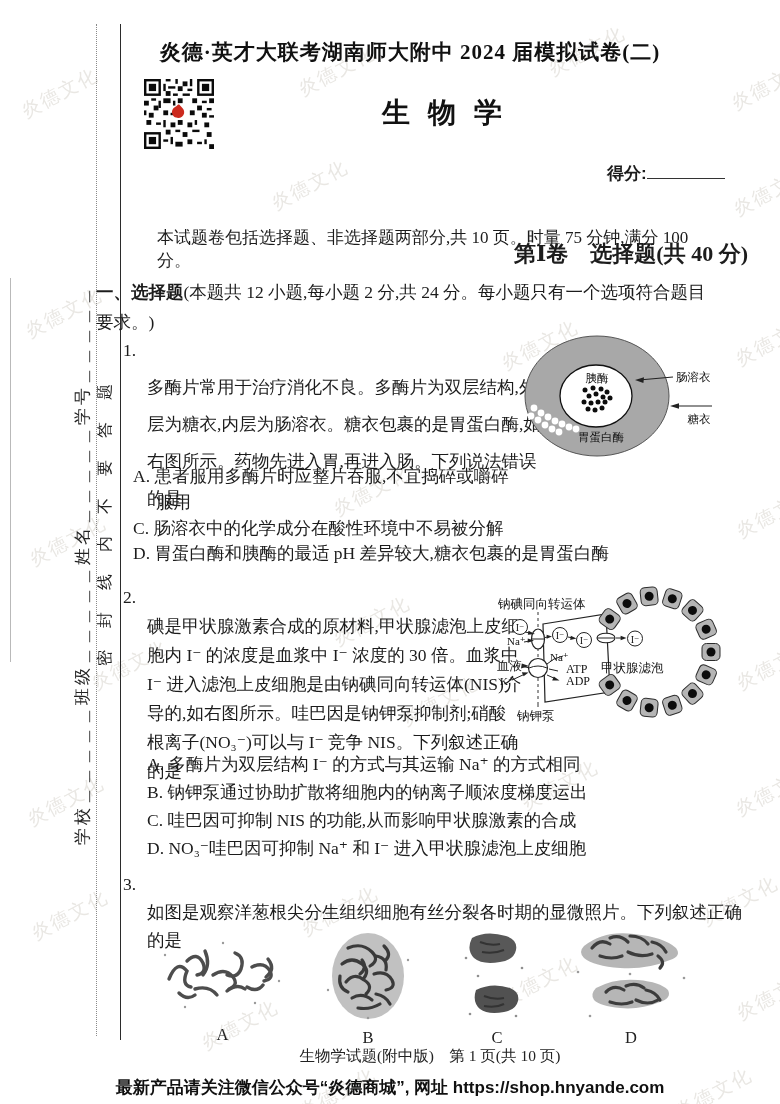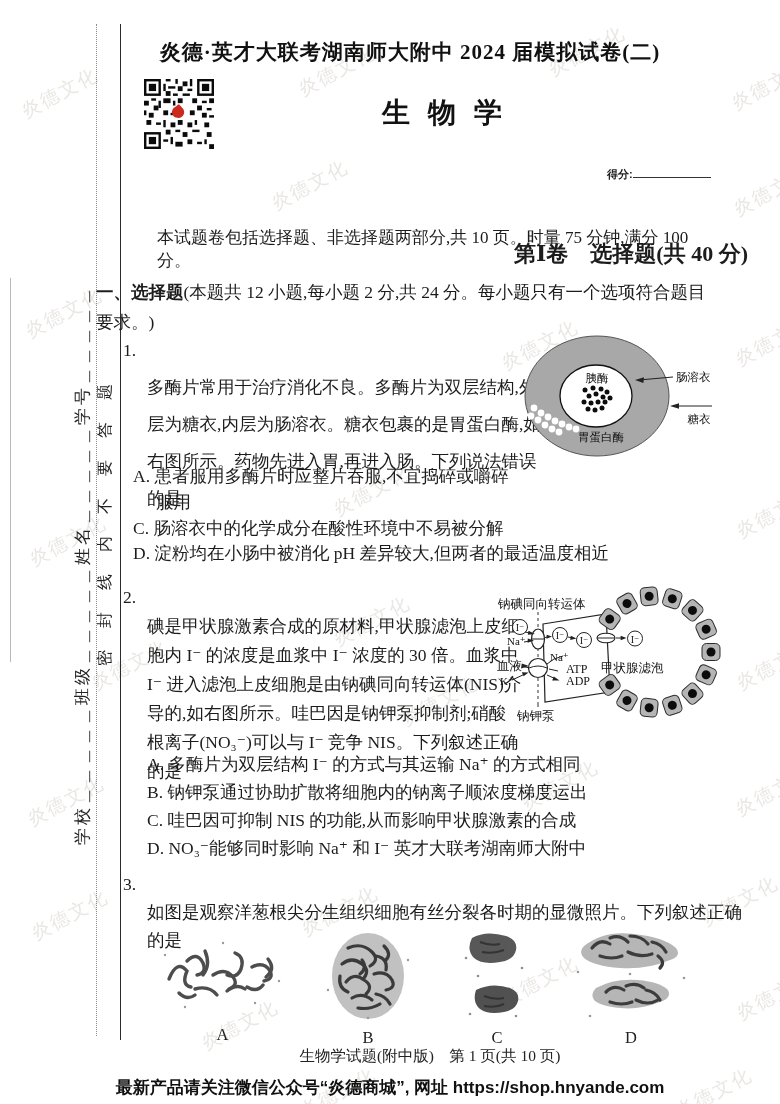--- a/index.html
+++ b/index.html
@@ -33,21 +33,21 @@
   
   .exam-title{
     position:absolute;left:90px;top:38px;width:640px;text-align:center;
     font-size:21px;font-weight:bold;letter-spacing:1px;color:#111;
   }
   .subject{
     position:absolute;left:120px;top:94px;width:620px;text-align:center;
     font-size:28px;font-weight:bold;letter-spacing:18px;text-indent:18px;
     font-family:"Liberation Sans","DejaVu Sans",sans-serif;color:#111;padding-left:12px;
   }
-  .score{position:absolute;left:607px;top:162px;font-size:11px;font-weight:bold;
+  .score{position:absolute;left:607px;top:162px;font-size:17px;font-weight:bold;
     font-family:"Liberation Sans","DejaVu Sans",sans-serif;}
   .score-line{display:inline-block;width:78px;height:15px;border-bottom:1.4px solid #333;}
   .instructions{position:absolute;left:157px;top:197px;width:560px;font-size:17px;margin-top:29px;}
   .section-title{position:absolute;left:120px;top:239px;width:620px;text-align:right;
     font-size:22px;font-weight:bold;padding-left:8px;}
   .part-intro{position:absolute;left:96px;top:277px;width:648px;font-size:17.5px;line-height:30px;}
   .part-intro b{font-weight:bold;}
   .pre{white-space:pre-line;}
   
   .qblock{position:absolute;white-space:pre-line;}
@@ -201,21 +201,21 @@
   <div class="qblock" id="q1-stem">
     <span class="qnum">1.</span><span>多酶片常用于治疗消化不良。多酶片为双层结构,外
 层为糖衣,内层为肠溶衣。糖衣包裹的是胃蛋白酶,如
 右图所示。药物先进入胃,再进入肠。下列说法错误
 的是</span>
   </div>
   <div id="q1-opts" class="abs">
     <div class="opt">A. 患者服用多酶片时应整片吞服,不宜捣碎或嚼碎
 服用</div>
     <div class="opt">C. 肠溶衣中的化学成分在酸性环境中不易被分解</div>
-    <div class="opt">D. 淀粉均在小肠中被消化 pH 差异较大,但两者的最适温度相近</div>
+    <div class="opt">D. 胃蛋白酶和胰酶的最适 pH 差异较大,糖衣包裹的是胃蛋白酶</div>
   </div>
 
   <div class="fig" style="left:505px;top:332px">
     <svg width="270" height="128" viewBox="0 0 270 128">
       <ellipse cx="92" cy="64" rx="72" ry="60" fill="#a8a8a8" stroke="#555" stroke-width="1"></ellipse>
       <ellipse cx="91" cy="64" rx="36" ry="31" fill="#ffffff" stroke="#111" stroke-width="1.3"></ellipse>
       <text x="92" y="50" font-size="11.5" text-anchor="middle">胰酶</text>
       <g fill="#0d0d0d">
         <circle cx="80" cy="58" r="2.5"></circle>
           <circle cx="88" cy="56" r="2.5"></circle>
@@ -262,21 +262,21 @@
 胞内 I⁻ 的浓度是血浆中 I⁻ 浓度的 30 倍。血浆中
 I⁻ 进入滤泡上皮细胞是由钠碘同向转运体(NIS)介
 导的,如右图所示。哇巴因是钠钾泵抑制剂;硝酸
 根离子(NO₃⁻)可以与 I⁻ 竞争 NIS。下列叙述正确
 的是</span>
   </div>
   <div id="q2-opts" class="abs">
     <div class="opt">A. 多酶片为双层结构 I⁻ 的方式与其运输 Na⁺ 的方式相同</div>
     <div class="opt">B. 钠钾泵通过协助扩散将细胞内的钠离子顺浓度梯度运出</div>
     <div class="opt">C. 哇巴因可抑制 NIS 的功能,从而影响甲状腺激素的合成</div>
-    <div class="opt">D. NO₃⁻能够同时影响 Na⁺ 和 I⁻ 英才大联考湖南师大附中</div>
+    <div class="opt">D. NO₃⁻哇巴因可抑制 Na⁺ 和 I⁻ 进入甲状腺滤泡上皮细胞</div>
   </div>
 
   <div class="fig" style="left:492px;top:582px">
     <svg width="288" height="152" viewBox="0 0 288 152">
 
       <polygon points="51,42 114,32 118,110 53,120" fill="#ffffff" stroke="#222" stroke-width="1.2"></polygon>
 
       <g transform="translate(163,70)">
         <g transform="rotate(0)">
             <rect class="fcell" x="47" y="-8.5" width="18" height="17" rx="4.5"></rect>

